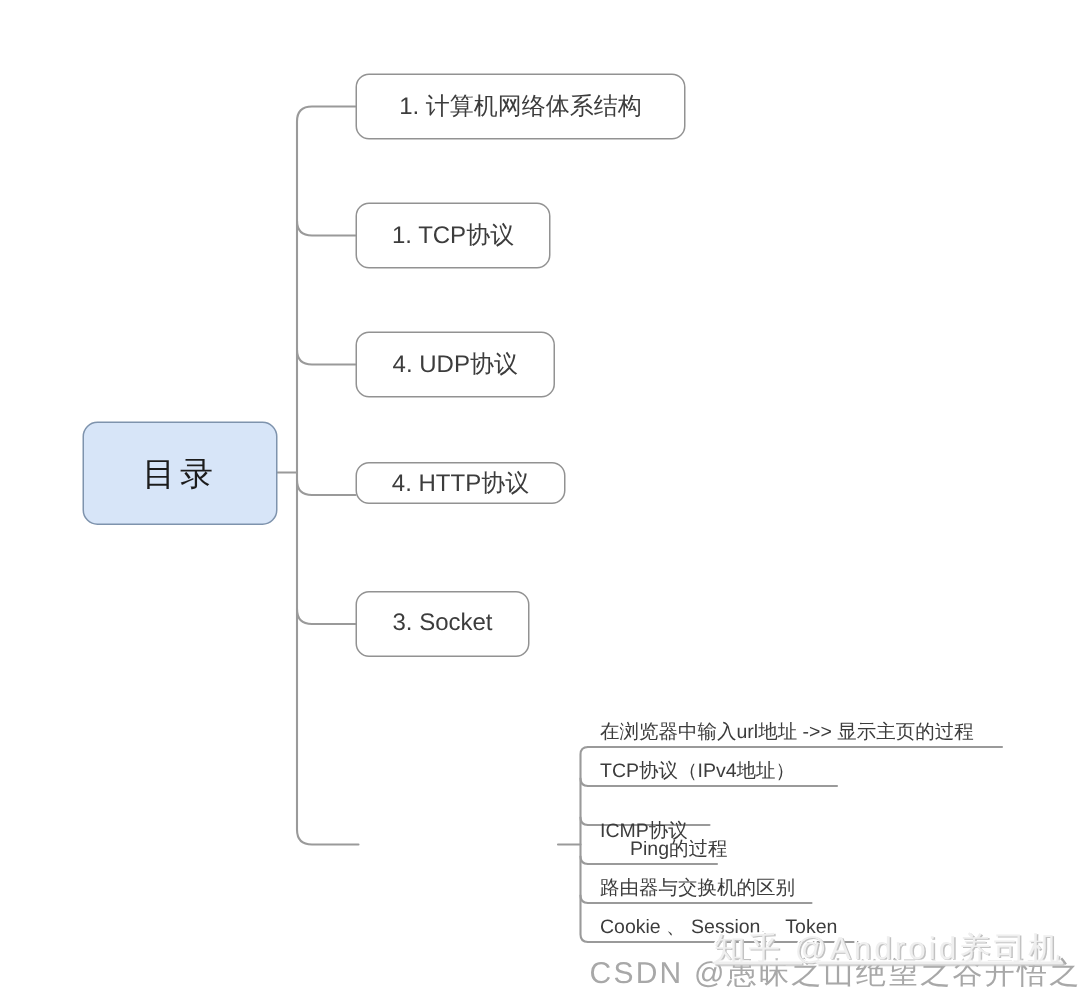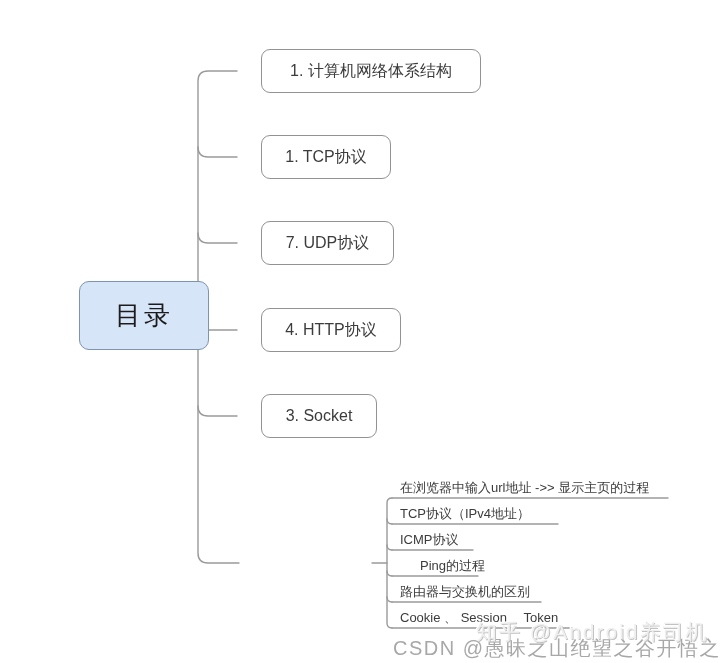--- a/index.html
+++ b/index.html
@@ -35,27 +35,26 @@
     position:absolute;
     z-index:2;
     box-sizing:border-box;
     background:var(--node-fill);
     border:1.5px solid var(--node-border);
     border-radius:9px;
     display:flex;align-items:center;justify-content:center;
     font-size:16px;
     color:var(--text);
     white-space:nowrap;
-    margin-left:24px;
   }
   .node.root{
     background:var(--root-fill);
     border:1.6px solid var(--root-border);
     border-radius:10px;
-    font-size:26px;
+    font-size:22px;
     letter-spacing:3px;
     color:#1c1c1c;
   }
   .child-label{
     position:absolute;
     z-index:2;
     font-size:13px;
     line-height:17px;
     color:var(--text);
     white-space:nowrap;
@@ -71,20 +70,21 @@
     font-size:20px;
     letter-spacing:1.5px;
     color:var(--watermark-csdn);
   }
   .watermark.zhihu{
     left:476px;top:618px;
     font-size:21px;
     letter-spacing:2px;
     color:var(--watermark-zhihu);
     text-shadow:1px 1px 0 #c2c2c2,-1px -1px 0 #ffffff;
+    text-decoration:underline;
   }
 </style>
 </head>
 <body>
 
 <div class="canvas">
 
   <svg class="connectors" viewBox="0 0 720 663" aria-hidden="true">
 
     <path d="M 185 315 H 198"></path>
@@ -108,27 +108,27 @@
     <line x1="392" y1="550" x2="473" y2="550"></line>
     <line x1="392" y1="576" x2="478" y2="576"></line>
     <line x1="392" y1="602" x2="541" y2="602"></line>
     <line x1="392" y1="628" x2="572" y2="628"></line>
   </svg>
 
   <div class="node root" style="left:55px;top:281px;width:130px;height:69px">目录</div>
 
   <div class="node" style="left:237px;top:49px;width:220px;height:44px">1. 计算机网络体系结构</div>
   <div class="node" style="left:237px;top:135px;width:130px;height:44px">1. TCP协议</div>
-  <div class="node" style="left:237px;top:221px;width:133px;height:44px">7. UDP协议</div>
-  <div class="node" style="left:237px;top:308px;width:140px;height:44px">4. HTTP协议</div>
+  <div class="node" style="left:237px;top:221px;width:133px;height:44px">4. UDP协议</div>
+  <div class="node" style="left:237px;top:308px;width:140px;height:28px">4. HTTP协议</div>
   <div class="node" style="left:237px;top:394px;width:116px;height:44px">3. Socket</div>
 
   <div class="child-label" style="left:400px;top:479px">在浏览器中输入url地址 -&gt;&gt; 显示主页的过程</div>
   <div class="child-label" style="left:400px;top:505px">TCP协议（IPv4地址）</div>
-  <div class="child-label" style="left:400px;top:531px">ICMP协议</div>
+  <div class="child-label" style="left:400px;top:545px">ICMP协议</div>
   <div class="child-label" style="left:420px;top:557px">Ping的过程</div>
   <div class="child-label" style="left:400px;top:609px">Cookie 、 Session、 Token</div>
   <div class="child-label" style="left:400px;top:583px">路由器与交换机的区别</div>
 
   <div class="watermark csdn">CSDN @愚昧之山绝望之谷开悟之坡</div>
   <div class="watermark zhihu">知乎 @Android养司机</div>
 
 </div>
 
 </body></html>

